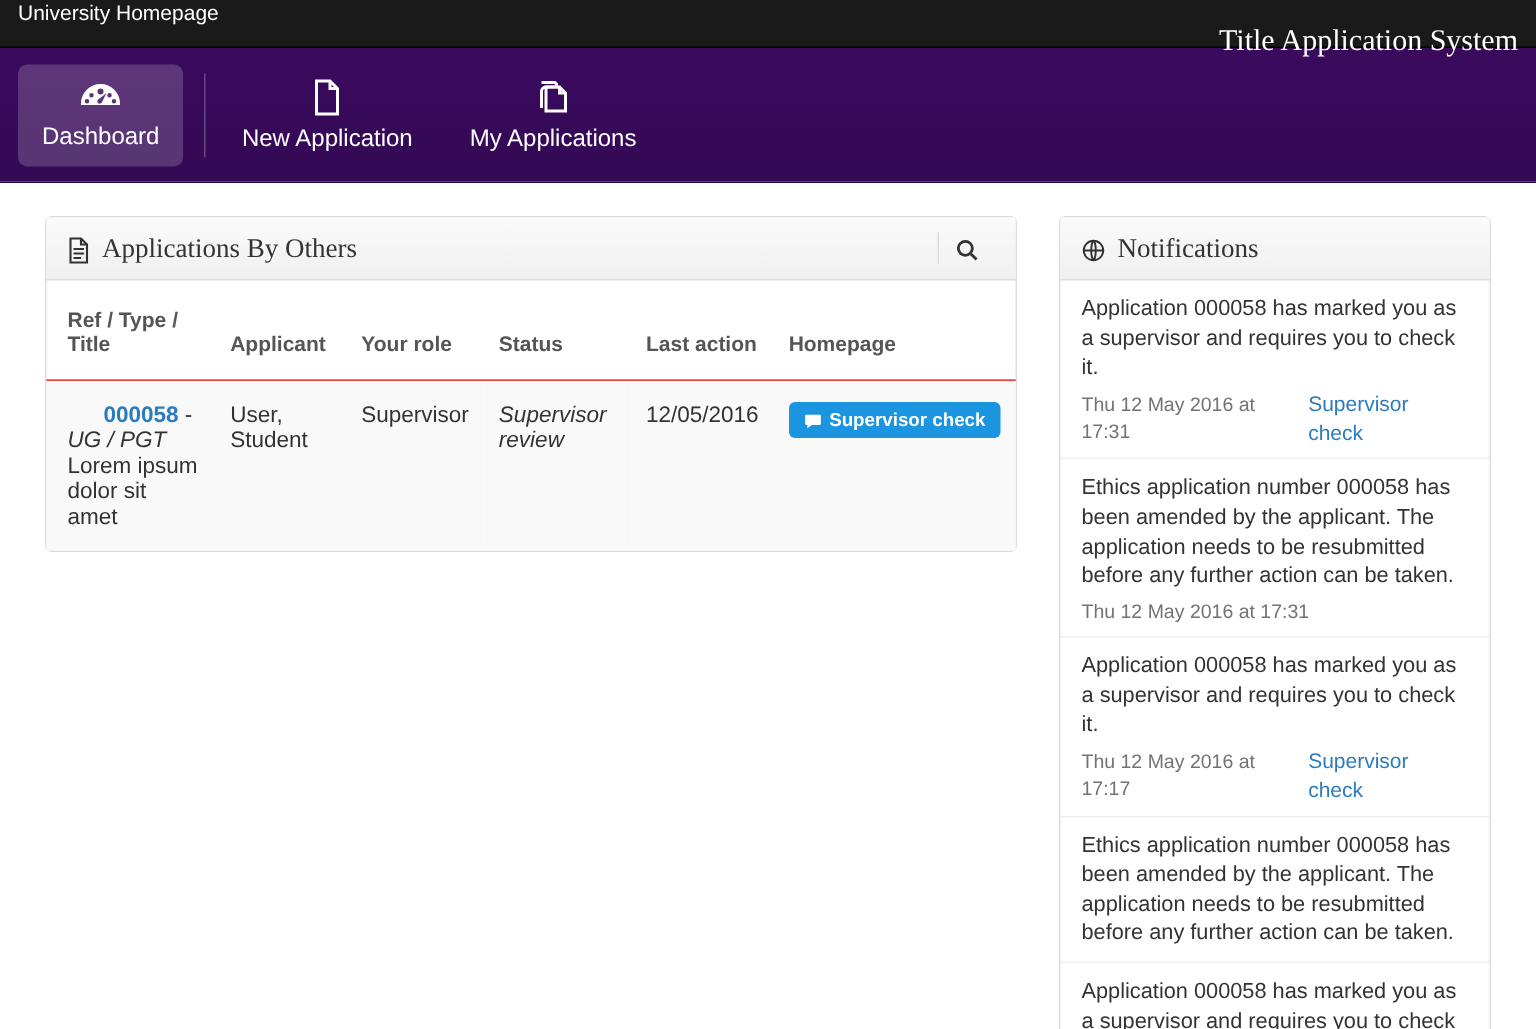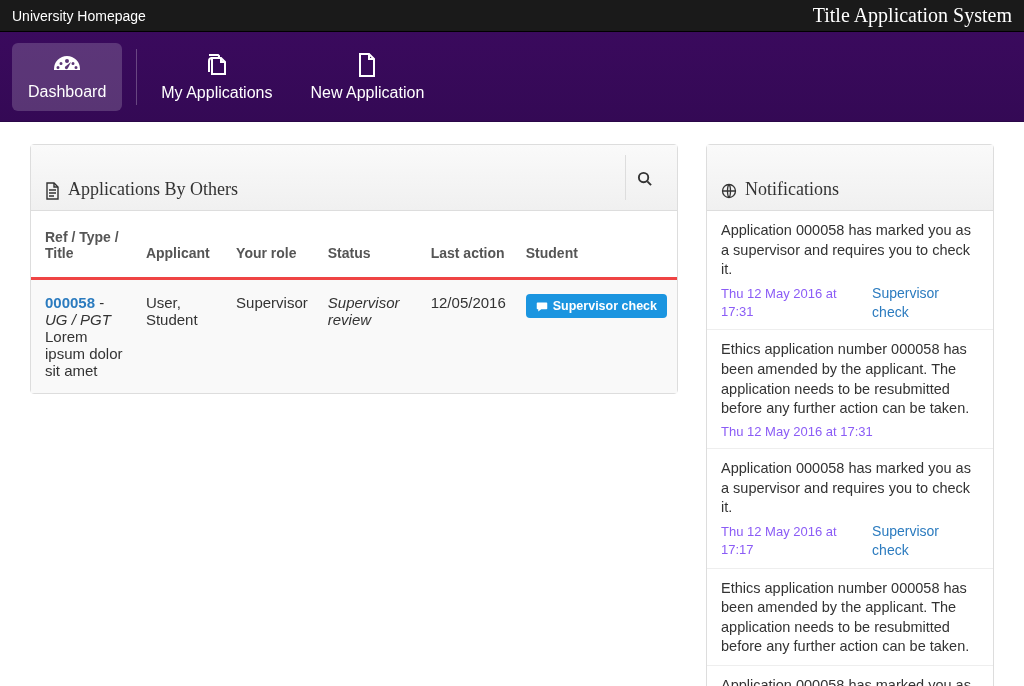--- a/index.html
+++ b/index.html
@@ -1,58 +1,58 @@
 <!DOCTYPE html>
 <html><head>
 <meta charset="utf-8">
 <style>
   * { box-sizing: border-box; margin: 0; padding: 0; }
   body { font-family: "Helvetica Neue", Helvetica, Arial, sans-serif; font-size: 14px; color: #333; background: #fff; width: 1024px; }
   
   
-  .topbar { background: #1a1a1a; color: #fff; height: 32px; display: flex; align-items: center; padding: 0 12px; border-bottom: 1px solid #000; }
+  .topbar { background: #1a1a1a; color: #fff; height: 32px; display: flex; align-items: flex-start; padding: 0 12px; border-bottom: 1px solid #000; flex-direction: column; }
   .topbar-left { display: flex; align-items: center; gap: 18px; }
   .topbar a { color: #fff; text-decoration: none; font-size: 14px; }
   .topbar .brand { margin-left: auto; font-family: Georgia, "Times New Roman", serif; font-size: 20px; }
   .logout-icon { display:inline-block; margin-right: 4px; }
   
   
   .navbar { background: #3b0a63; background: linear-gradient(#3a0a5d,#340955); height: 90px; display: flex; align-items: center; padding: 0 12px; border-bottom: 1px solid #2a0748;}
   .nav-item { color: #fff; text-align: center; padding: 10px 16px; border-radius: 6px; margin-right: 6px; cursor: pointer; font-size: 16px; position: relative;}
   .nav-item.active { background: rgba(255,255,255,0.18); }
   .nav-sep { width:1px; height:56px; background: rgba(255,255,255,0.25); margin: 0 8px; }
   .nav-icon { display:block; margin: 0 auto 6px auto; }
   
   
   .content { display: flex; padding: 22px 30px; gap: 28px; align-items: flex-start; }
   .panel { border: 1px solid #ddd; border-radius: 4px; background: #fff; }
   .panel-header { background: linear-gradient(#fafafa,#f0f0f0); border-bottom: 1px solid #ddd; padding: 10px 14px; display:flex; align-items:center; }
-  .panel-title { font-family: Georgia, "Times New Roman", serif; font-size: 18px; color: #333; display:flex; align-items:flex-end; gap:8px;margin-top:24px;}
+  .panel-title { font-family: Georgia, "Times New Roman", serif; font-size: 18px; color: #333; display:flex; align-items:flex-end; gap:8px;}
   .panel-header .search { margin-left: auto; width: 38px; text-align:center; border-left:1px solid #ddd; align-self: stretch; display:flex; align-items:center; justify-content:center; cursor:pointer;}
   
   .left { flex: 1; min-width: 0; }
   .right { width: 288px; }
   
   
   table { width: 100%; border-collapse: collapse; }
-  thead th { text-align: left; font-size: 14px; color: #555; font-weight: bold; padding: 18px 10px 16px 10px; border-bottom: 3px solid #ef4444; vertical-align: bottom;}
+  thead th { text-align: left; font-size: 14px; color: #555; font-weight: bold; padding: 18px 10px 16px 10px; border-bottom: 1px solid #ef4444; vertical-align: bottom;}
   thead th:first-child { padding-left: 14px; }
   tbody td { padding: 14px 10px; vertical-align: top; font-size: 15px; color:#333; }
   tbody td:first-child { padding-left: 14px; }
   tbody tr { background: #f9f9f9; }
-  .ref-link { color: #2b7bbf; text-decoration: none; font-weight: bold; }
+  .ref-link { color: #2b7bbf; text-decoration: none; font-weight: bold; margin-left: 24px; }
   .type-txt { font-style: italic; }
   .status-txt { font-style: italic; }
   .btn { display:inline-flex; align-items:center; gap:5px; background: #1b95e0; color:#fff; border:none; border-radius:4px; padding: 5px 10px; font-size: 12.5px; font-weight: bold; cursor:pointer; white-space: nowrap;}
   
   
   .notif { border-bottom: 1px solid #eee; padding: 10px 14px 8px 14px; font-size: 14.5px; line-height: 1.35; }
   .notif:last-child { border-bottom: none; }
   .notif-meta { display:flex; align-items: center; margin-top: 4px;}
-  .notif-time { color: #8b5cf6; font-size: 13px; }
+  .notif-time { color: #737373; font-size: 13px; }
   .notif-action { margin-left: auto; color: #2b7bbf; font-size: 14px; text-decoration:none; }
   
   svg { display:inline-block; vertical-align: middle; }
 </style>
 </head>
 <body>
 
 <div class="topbar">
   <div class="topbar-left">
     <a href="#">University Homepage</a>
@@ -63,38 +63,38 @@
 <div class="navbar">
   <div class="nav-item active">
     <span class="nav-icon">
       <svg width="30" height="24" viewBox="0 0 30 24" fill="#fff">
           <path d="M15 3a13 13 0 00-13 13v1h26v-1A13 13 0 0015 3zm0 3a2 2 0 110 4 2 2 0 010-4zM6 13a1.5 1.5 0 110 3 1.5 1.5 0 010-3zm18 0a1.5 1.5 0 110 3 1.5 1.5 0 010-3zm-15-4a1.5 1.5 0 110 3 1.5 1.5 0 010-3zm12 0a1.5 1.5 0 110 3 1.5 1.5 0 010-3zM14 13l5-4-3 6a1.6 1.6 0 11-2-2z"></path>
         </svg>
     </span>
     <span>Dashboard</span>
   </div>
   <div class="nav-sep"></div>
+  <div class="nav-item">
+    <span class="nav-icon">
+      <svg width="22" height="26" viewBox="0 0 22 26" fill="none" stroke="#fff" stroke-width="2">
+          <path d="M4 2h9l5 5v17H4z"></path>
+          <path d="M13 2v5h5"></path>
+        </svg>
+    </span>
+    <span>New Application</span>
+  </div>
   <div class="nav-item">
     <span class="nav-icon">
       <svg width="26" height="26" viewBox="0 0 26 26" fill="none" stroke="#fff" stroke-width="2">
           <path d="M8 6h9l4 4v12H8z"></path>
           <path d="M17 6v4h4"></path>
           <path d="M5 3h9l1 1v2H8a3 3 0 00-3 3v11"></path>
         </svg>
     </span>
     <span>My Applications</span>
-  </div>
-  <div class="nav-item">
-    <span class="nav-icon">
-      <svg width="22" height="26" viewBox="0 0 22 26" fill="none" stroke="#fff" stroke-width="2">
-          <path d="M4 2h9l5 5v17H4z"></path>
-          <path d="M13 2v5h5"></path>
-        </svg>
-    </span>
-    <span>New Application</span>
   </div>
 </div>
 
 <div class="content">
 
   <div class="panel left">
     <div class="panel-header">
       <div class="panel-title">
         <span>
           <svg width="15" height="18" viewBox="0 0 15 18" fill="none" stroke="#333" stroke-width="1.4">
@@ -115,21 +115,21 @@
       </div>
     </div>
     <table>
       <thead>
         <tr>
           <th>Ref / Type / Title</th>
           <th>Applicant</th>
           <th>Your role</th>
           <th>Status</th>
           <th>Last action</th>
-          <th>Student</th>
+          <th>Homepage</th>
         </tr>
       </thead>
       <tbody>
         <tr>
           <td>
             <a href="#" class="ref-link">000058</a><span> - </span><span class="type-txt">UG / PGT</span><br>
             <span>Lorem ipsum dolor sit amet</span>
           </td>
           <td>User, Student</td>
           <td>Supervisor</td>

